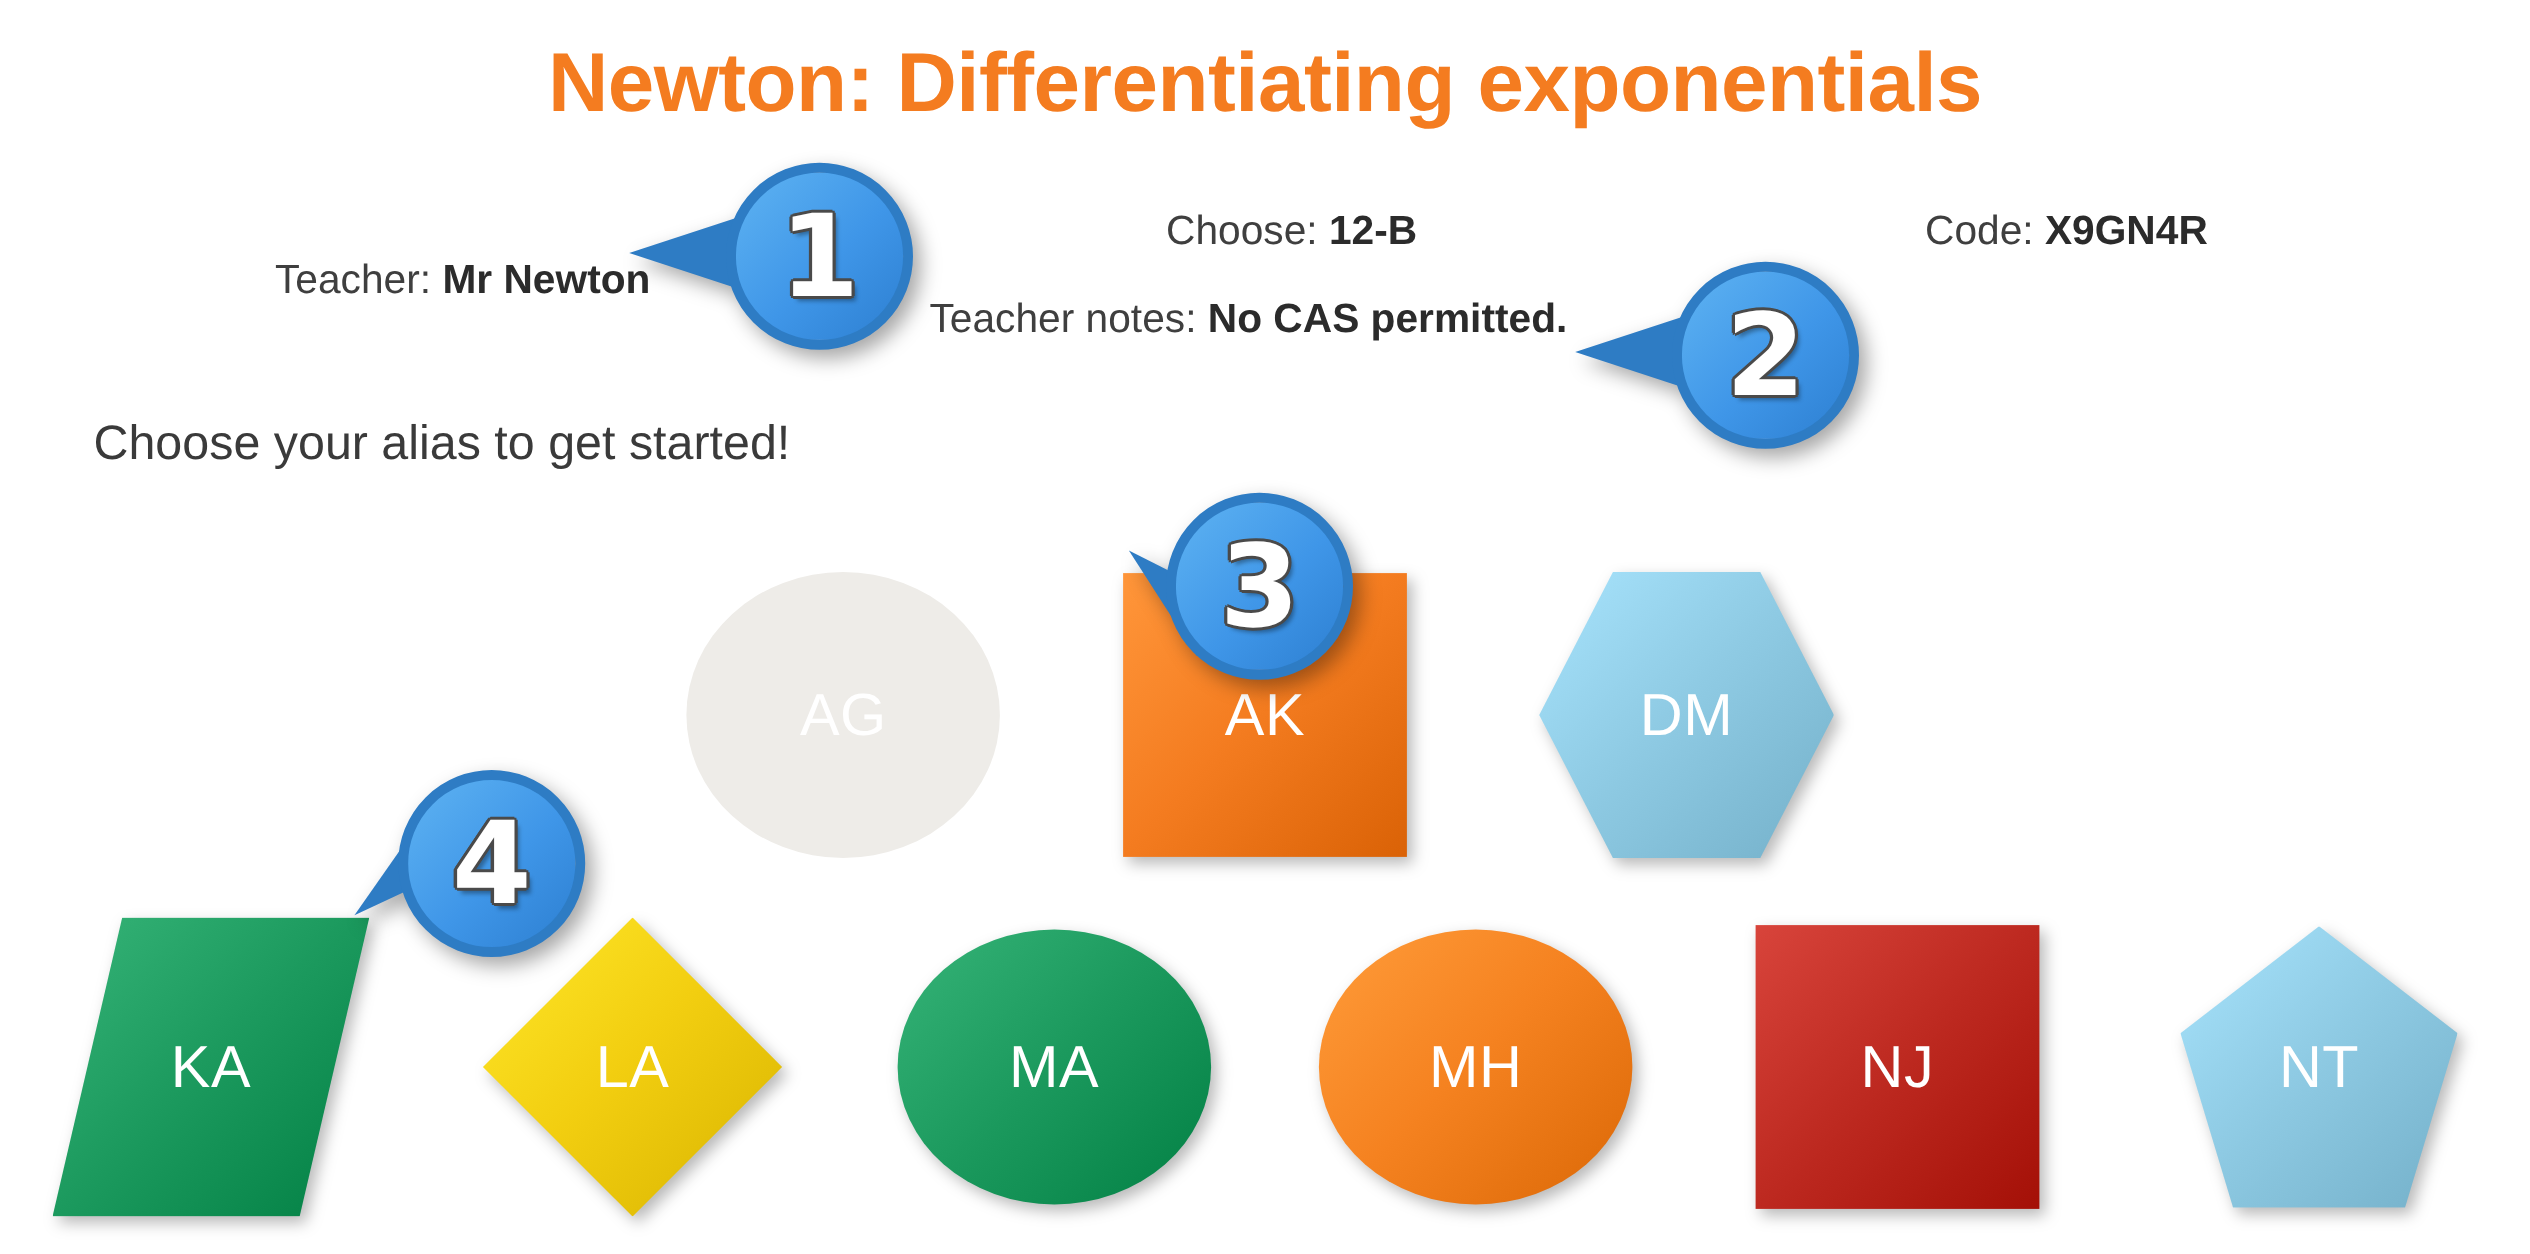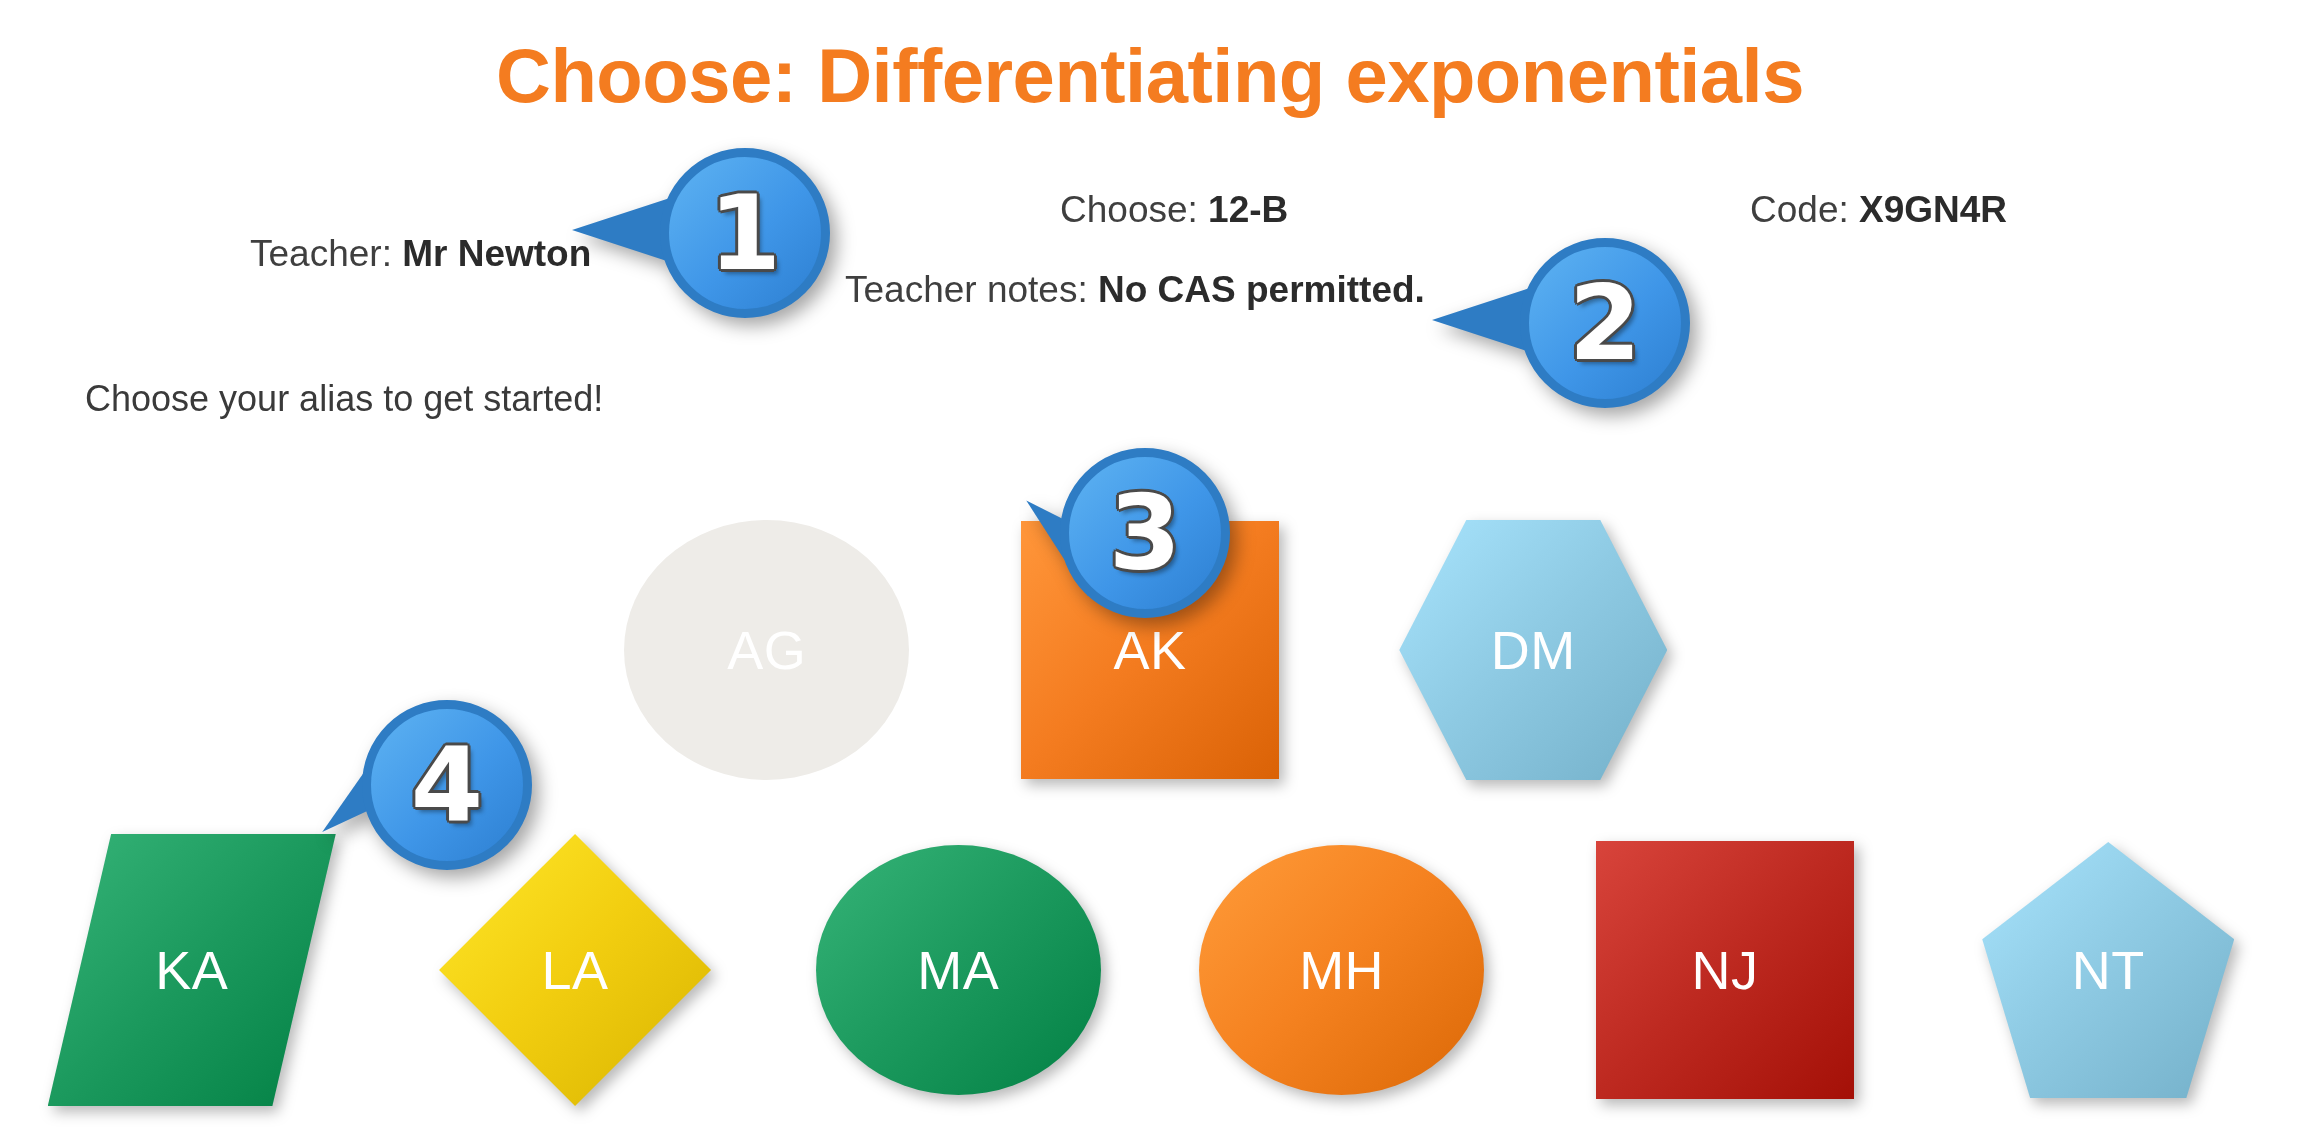--- a/index.html
+++ b/index.html
@@ -43,21 +43,21 @@
   .meta-line .val { font-weight: bold; color: #2b2b2b; }
 
   #meta-teacher { left: 250px; top: 190px; margin-top: 44px; }
   #meta-class   { left: 1060px; top: 190px; }
   #meta-code    { left: 1750px; top: 190px; }
   #meta-notes   { left: 845px; top: 270px; }
 
   #instruction {
     position: absolute;
     left: 85px; top: 378px;
-    font-size: 36px;
+    font-size: 44px;
     color: #3a3a3a;
     white-space: nowrap;
   }
 
   
   #shape-grid {
     position: absolute;
     left: 0; top: 500px;
     width: 2300px;
     height: 640px;
@@ -195,21 +195,21 @@
        2px 2px 0 #4a4a4a, -2px 2px 0 #4a4a4a,
        2px -2px 0 #4a4a4a, -2px -2px 0 #4a4a4a,
        4px 5px 4px rgba(0,0,0,0.35);
   }
 </style>
 </head>
 <body>
 
 <div id="stage">
 
-  <div id="page-title">Choose: Differentiating exponentials</div>
+  <div id="page-title">Newton: Differentiating exponentials</div>
 
   <div class="meta-line" id="meta-teacher">
     <span class="lbl">Teacher:</span>
     <span class="val">Mr Newton</span>
   </div>
 
   <div class="meta-line" id="meta-class">
     <span class="lbl">Choose:</span>
     <span class="val">12-B</span>
   </div>

